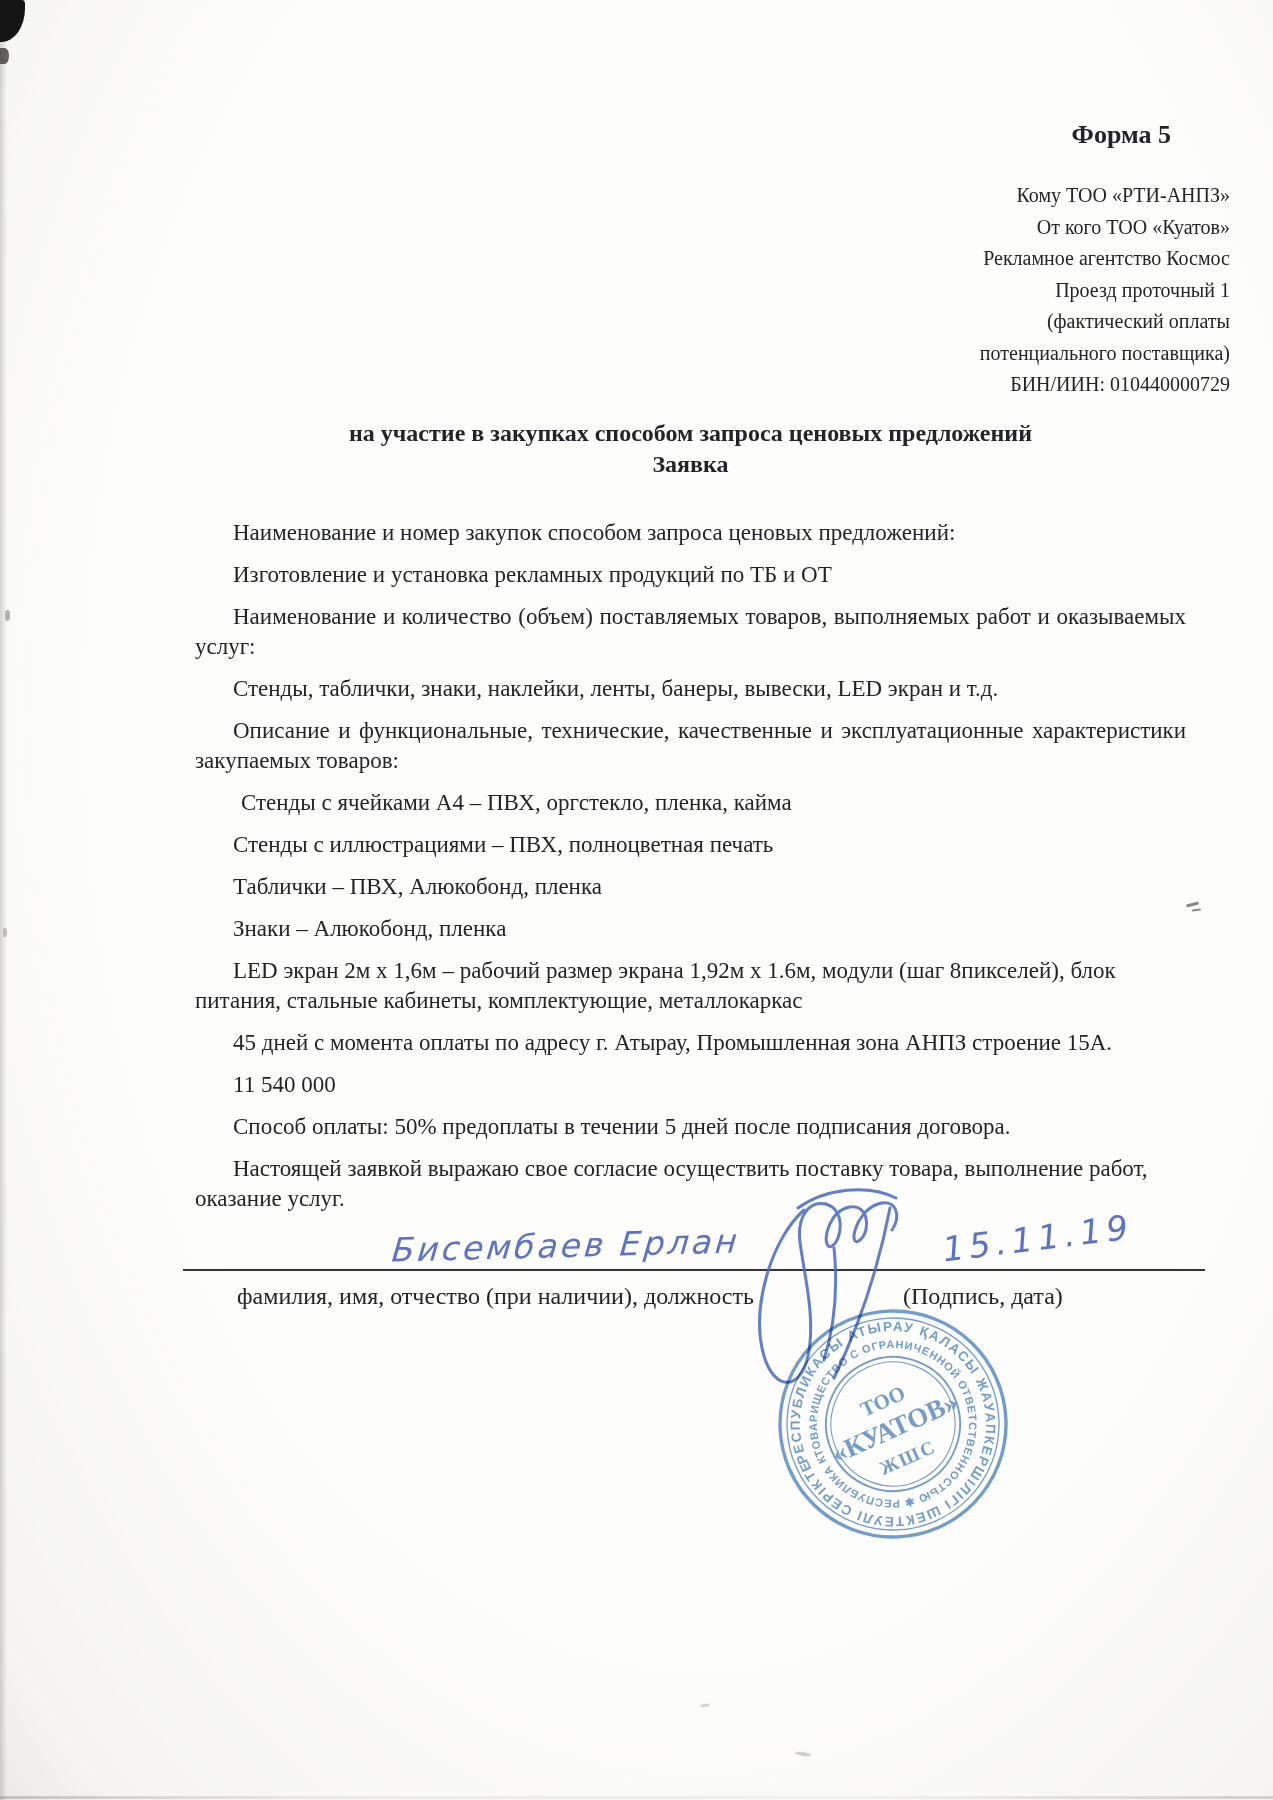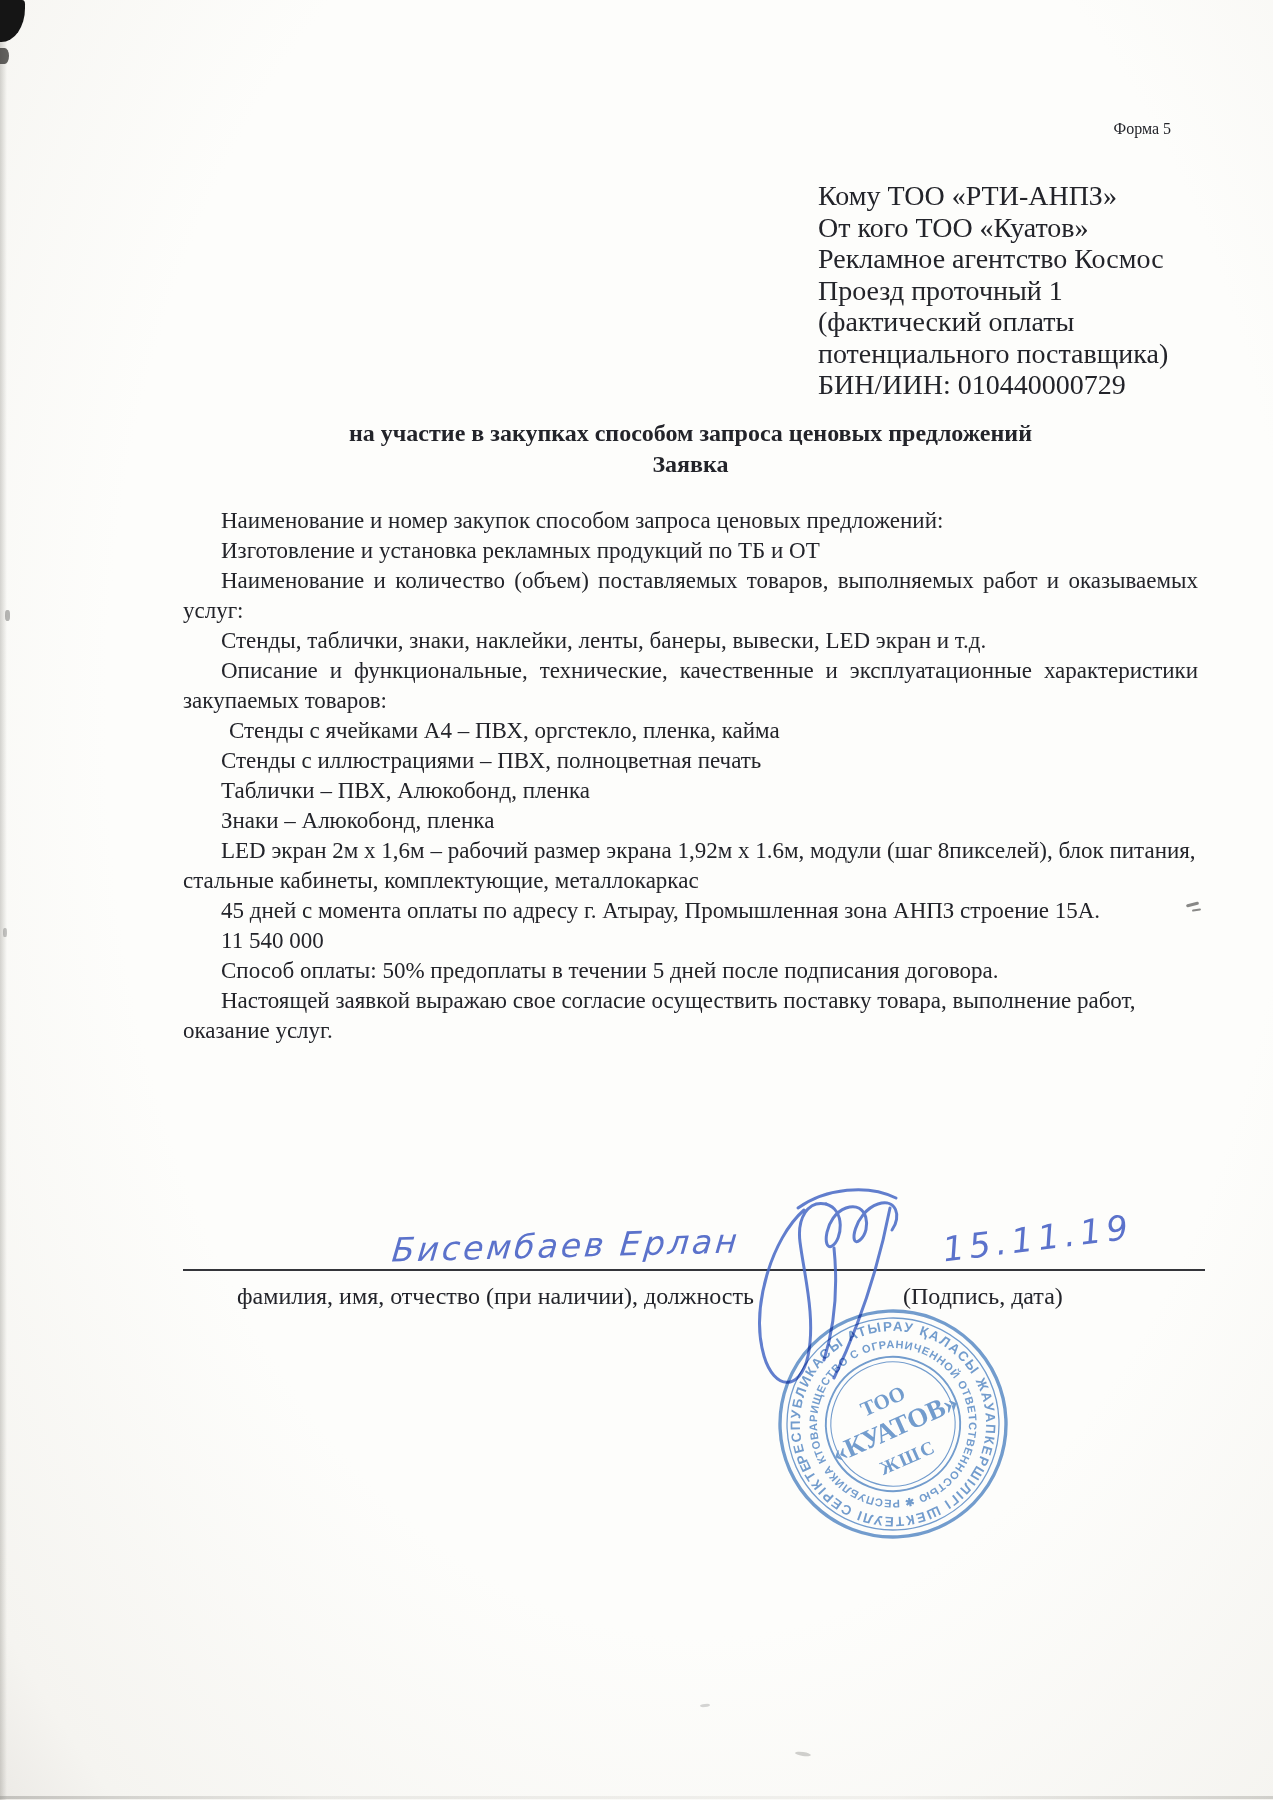--- a/index.html
+++ b/index.html
@@ -19,27 +19,27 @@
   .corner-notch{position:absolute;left:0;top:48px;width:9px;height:16px;background:#3c3b38;
     border-radius:0 70% 70% 0;opacity:.8;}
   .speck{position:absolute;background:#4a4a48;opacity:.65;}
   .speck.s1{left:1186px;top:903px;width:13px;height:3px;transform:rotate(-14deg);border-radius:2px;}
   .speck.s1b{left:1192px;top:909px;width:9px;height:2px;transform:rotate(-10deg);border-radius:2px;}
   .speck.s2{left:5px;top:610px;width:5px;height:11px;opacity:.4;border-radius:40%;}
   .speck.s3{left:3px;top:928px;width:4px;height:9px;opacity:.3;border-radius:40%;}
   .speck.s4{left:795px;top:1752px;width:16px;height:4px;opacity:.25;border-radius:50%;transform:rotate(8deg);}
   .speck.s5{left:700px;top:1704px;width:10px;height:3px;opacity:.22;border-radius:50%;transform:rotate(-6deg);}
   
-  .form-label{position:absolute;top:120px;right:102px;font-size:16px;}
-  .addr{position:absolute;top:180px;left:818px;width:412px;text-align:left;
-    font-size:28px;line-height:31.5px;}
+  .form-label{position:absolute;top:120px;right:102px;font-size:26px;font-weight:bold;}
+  .addr{position:absolute;top:180px;left:818px;width:412px;text-align:right;
+    font-size:20px;line-height:31.5px;}
   .title-block{position:absolute;top:418px;left:183px;width:1015px;text-align:center;
     font-weight:bold;font-size:24px;line-height:31px;}
   .doc-body{position:absolute;top:506px;left:183px;width:1015px;font-size:23px;line-height:30px;}
-  .doc-body p{margin:0;text-indent:38px;}
+  .doc-body p{margin:12px;text-indent:38px;}
   .doc-body p.j{text-align:justify;}
   .doc-body p.gap{margin-top:28px;}
   .doc-body p.ind2{text-indent:46px;}
   
   .sig-underline{position:absolute;top:1269px;left:183px;width:1022px;height:0;
     border-top:2px solid #34353a;}
   .caption{position:absolute;top:1283px;font-size:24px;}
   .caption.left{left:237px;}
   .caption.right{left:903px;}
   .hw{color:#4a63c6;font-family:"DejaVu Sans",sans-serif;font-style:italic;}

